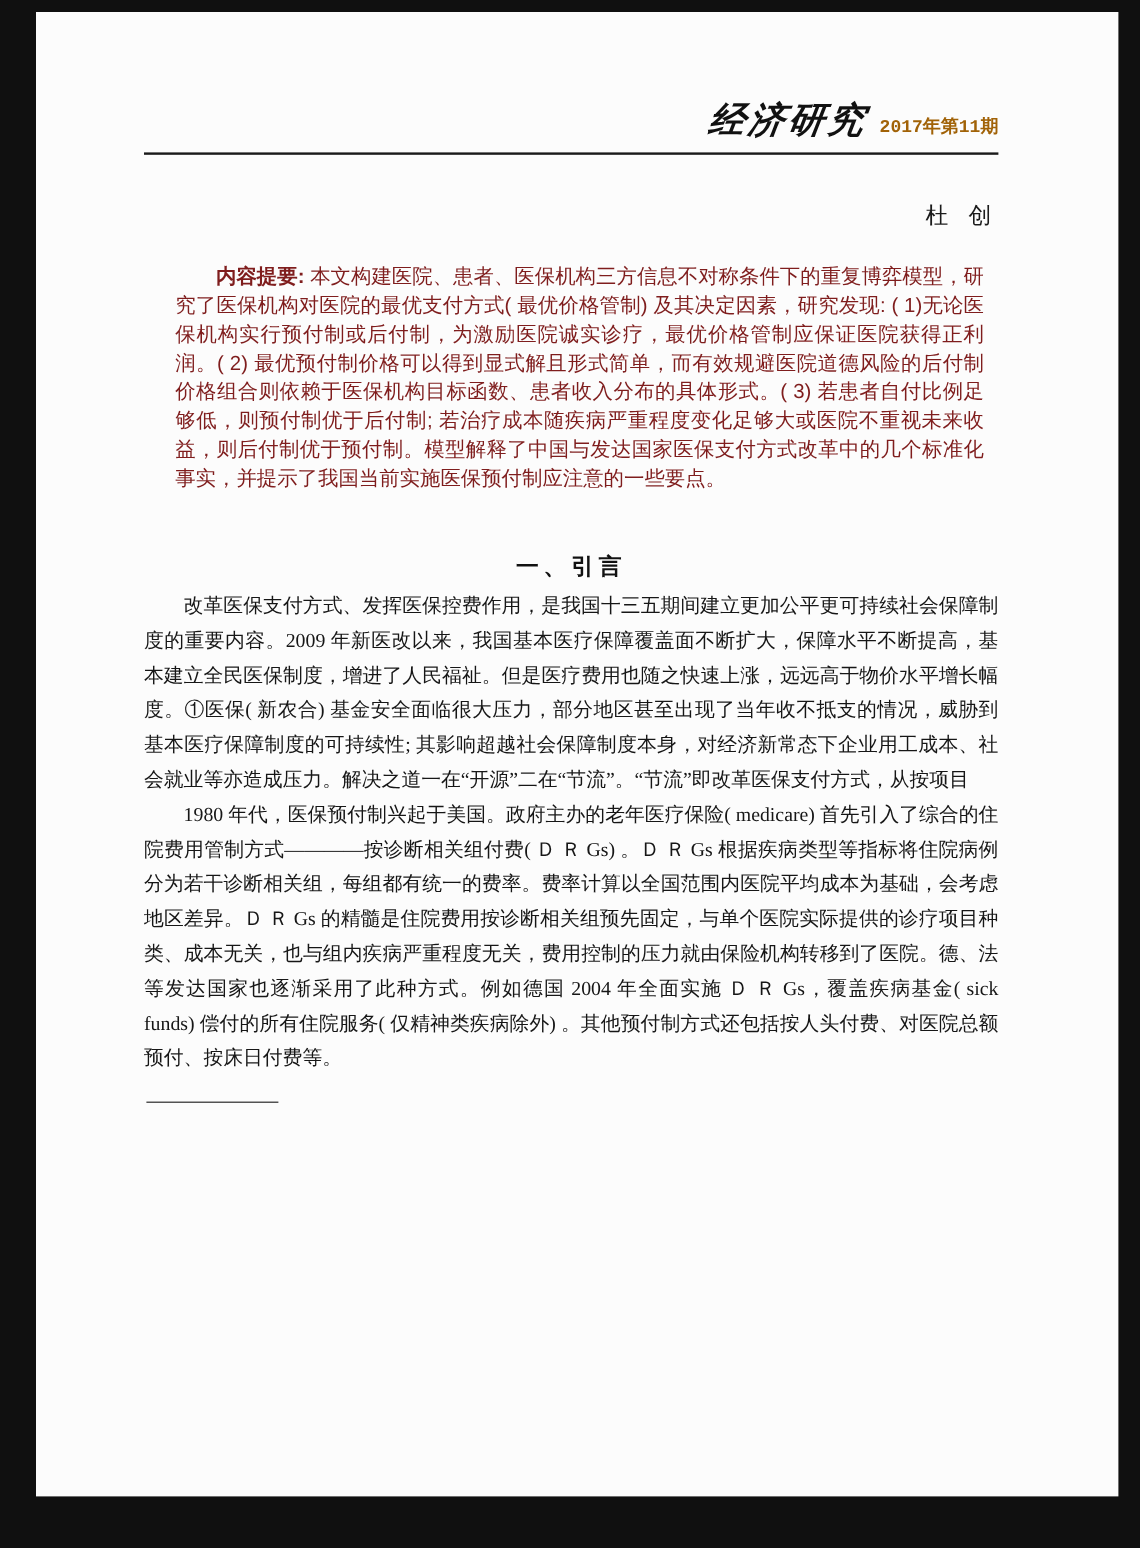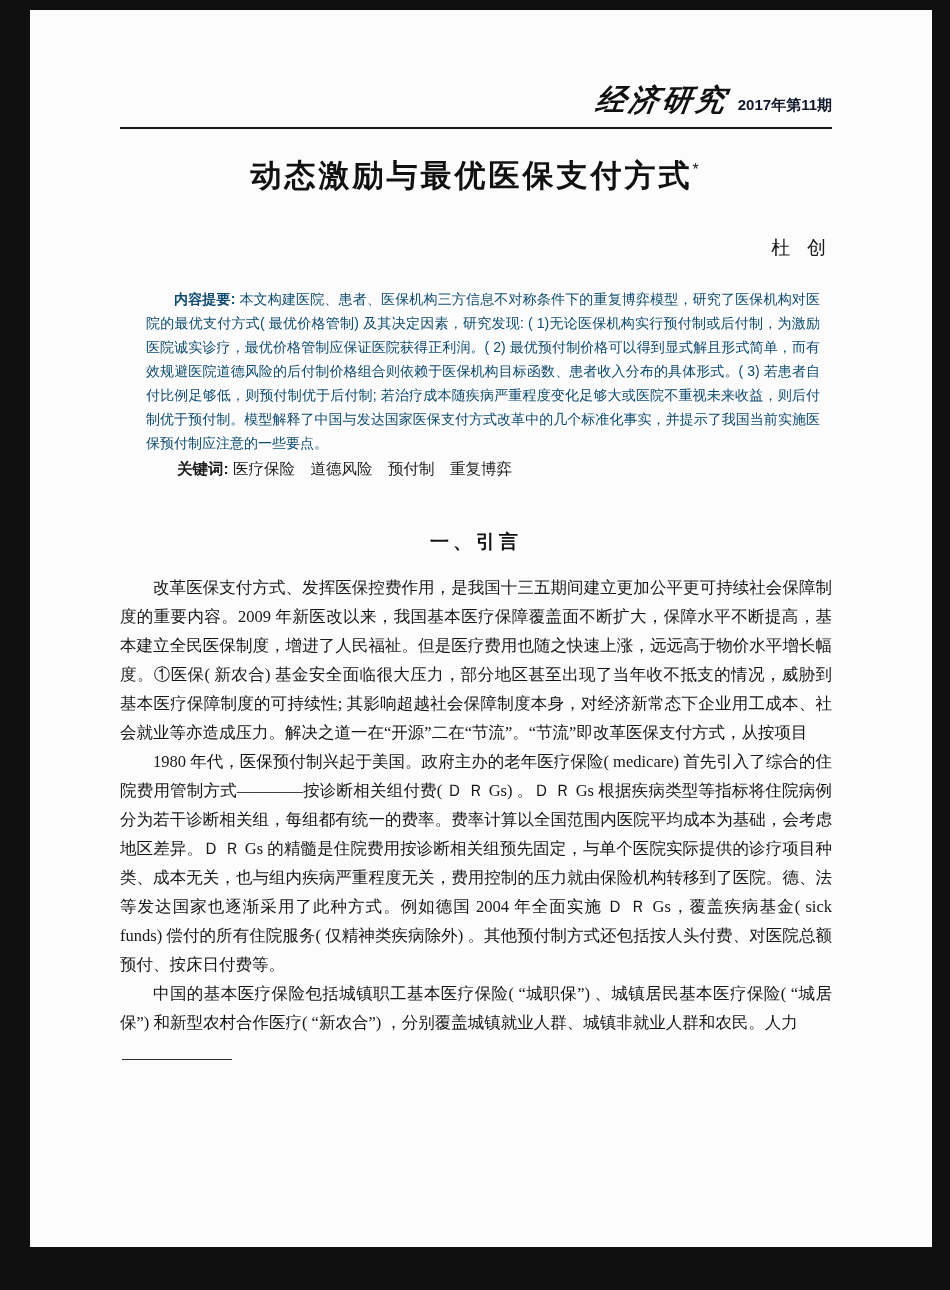--- a/index.html
+++ b/index.html
@@ -36,24 +36,24 @@
     font-family: "DejaVu Serif", serif;
     font-style: italic;
     font-weight: bold;
     font-size: 30px;
     letter-spacing: 3px;
     transform: skewX(-8deg);
     display: inline-block;
     color: #111;
   }
   .journal-issue {
-    font-family: Liberation Sans, sans-serif;
+    font-family: Liberation Mono, monospace;
     font-weight: bold;
     font-size: 15px;
-    color: #0f172a;
+    color: #a16207;
   }
   .header-rule {
     border-bottom: 2px solid #1a1a1a;
     margin-top: 6px;
   }
   .paper-title {
     margin: 26px 0 0 0;
     text-align: center;
     font-family: "Liberation Sans", sans-serif;
     font-weight: bold;
@@ -67,25 +67,25 @@
   }
   .author {
     margin-top: 38px;
     text-align: right;
     font-size: 19px;
     letter-spacing: 6px;
     color: #1b1b1b;
   }
   .abstract {
     margin: 26px 12px 0 26px;
-    font-size: 14px;
+    font-size: 17px;
     line-height: 24px;
     text-align: justify;
     text-indent: 2em;
-    color: #0c4a6e;
+    color: #7f1d1d;
     font-family: "Liberation Sans", sans-serif;
   }
   .abstract-label, .kw-label {
     font-weight: bold;
   }
   .keywords {
     margin: 2px 12px 0 26px;
     font-size: 15.5px;
     line-height: 24px;
     text-indent: 2em;
@@ -101,21 +101,21 @@
     color: #111;
   }
   .body-para {
     margin: 0;
     font-size: 16.5px;
     line-height: 29px;
     text-align: justify;
     color: #161616;
   }
   .body-para.first {
-    margin-top: 18px;
+    margin-top: 5px;
   }
   .indent {
     text-indent: 2em;
   }
   .footnote-rule {
     margin-top: 22px;
     margin-left: 2px;
     width: 110px;
     border-top: 1.5px solid #2a2a2a;
   }
@@ -125,33 +125,28 @@
 
 <div class="page">
 
   <div class="journal-header">
     <span class="journal-name">经济研究</span>
     <span class="journal-issue">2017年第11期</span>
   </div>
 
   <div class="header-rule"></div>
 
-  <h1 class="paper-title"><span>动态激励与最优医保支付方式</span><sup>*</sup></h1>
 
   <div class="author">杜 创</div>
 
   <div class="abstract">
     <span class="abstract-label">内容提要:</span><span> 本文构建医院、患者、医保机构三方信息不对称条件下的重复博弈模型，研究了医保机构对医院的最优支付方式( 最优价格管制) 及其决定因素，研究发现: ( 1)无论医保机构实行预付制或后付制，为激励医院诚实诊疗，最优价格管制应保证医院获得正利润。( 2) 最优预付制价格可以得到显式解且形式简单，而有效规避医院道德风险的后付制价格组合则依赖于医保机构目标函数、患者收入分布的具体形式。( 3) 若患者自付比例足够低，则预付制优于后付制; 若治疗成本随疾病严重程度变化足够大或医院不重视未来收益，则后付制优于预付制。模型解释了中国与发达国家医保支付方式改革中的几个标准化事实，并提示了我国当前实施医保预付制应注意的一些要点。</span>
   </div>
 
-  <div class="keywords">
-    <span class="kw-label">关键词:</span><span> 医疗保险　道德风险　预付制　重复博弈</span>
-  </div>
 
   <h2 class="section-heading">一、引言</h2>
 
   <p class="body-para indent first">改革医保支付方式、发挥医保控费作用，是我国十三五期间建立更加公平更可持续社会保障制度的重要内容。2009 年新医改以来，我国基本医疗保障覆盖面不断扩大，保障水平不断提高，基本建立全民医保制度，增进了人民福祉。但是医疗费用也随之快速上涨，远远高于物价水平增长幅度。①医保( 新农合) 基金安全面临很大压力，部分地区甚至出现了当年收不抵支的情况，威胁到基本医疗保障制度的可持续性; 其影响超越社会保障制度本身，对经济新常态下企业用工成本、社会就业等亦造成压力。解决之道一在“开源”二在“节流”。“节流”即改革医保支付方式，从按项目</p>
   <p class="body-para indent">1980 年代，医保预付制兴起于美国。政府主办的老年医疗保险( medicare) 首先引入了综合的住院费用管制方式————按诊断相关组付费( Ｄ Ｒ Gs) 。Ｄ Ｒ Gs 根据疾病类型等指标将住院病例分为若干诊断相关组，每组都有统一的费率。费率计算以全国范围内医院平均成本为基础，会考虑地区差异。Ｄ Ｒ Gs 的精髓是住院费用按诊断相关组预先固定，与单个医院实际提供的诊疗项目种类、成本无关，也与组内疾病严重程度无关，费用控制的压力就由保险机构转移到了医院。德、法等发达国家也逐渐采用了此种方式。例如德国 2004 年全面实施 Ｄ Ｒ Gs，覆盖疾病基金( sick funds) 偿付的所有住院服务( 仅精神类疾病除外) 。其他预付制方式还包括按人头付费、对医院总额预付、按床日付费等。</p>
-  <p class="body-para indent">中国的基本医疗保险包括城镇职工基本医疗保险( “城职保”) 、城镇居民基本医疗保险( “城居保”) 和新型农村合作医疗( “新农合”) ，分别覆盖城镇就业人群、城镇非就业人群和农民。人力</p>
 
   <div class="footnote-rule"></div>
 
 </div>
 
 </body></html>

